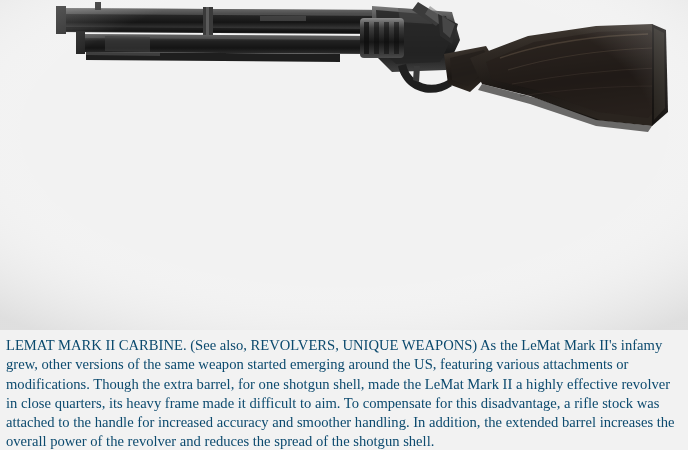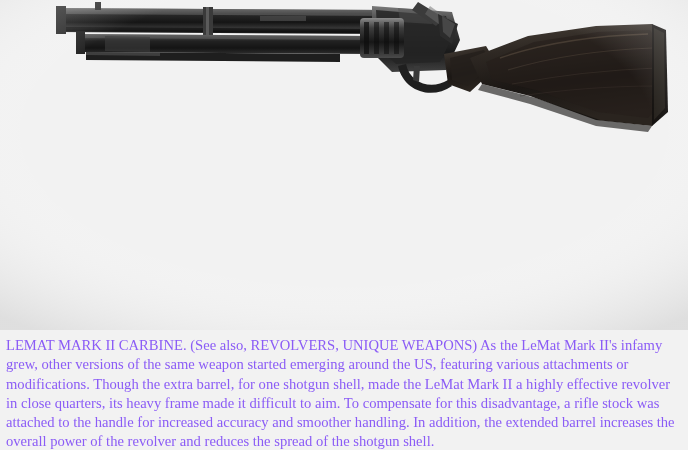--- a/index.html
+++ b/index.html
@@ -35,21 +35,21 @@
   .caption {
     position: absolute;
     left: 0;
     top: 336px;
     width: 688px;
     padding: 0 8px 0 6px;
     box-sizing: border-box;
     font-family: "Liberation Serif", serif;
     font-size: 14.6px;
     line-height: 1.32;
-    color: #8b5cf6;
+    color: #0c4a6e;
     text-align: left;
   }
   .caption-text {
     margin: 0;
     white-space: normal;
   }
 </style>
 </head>
 <body>
 

